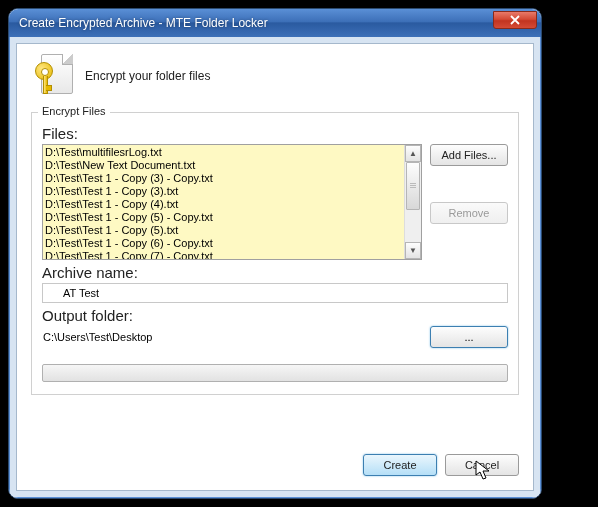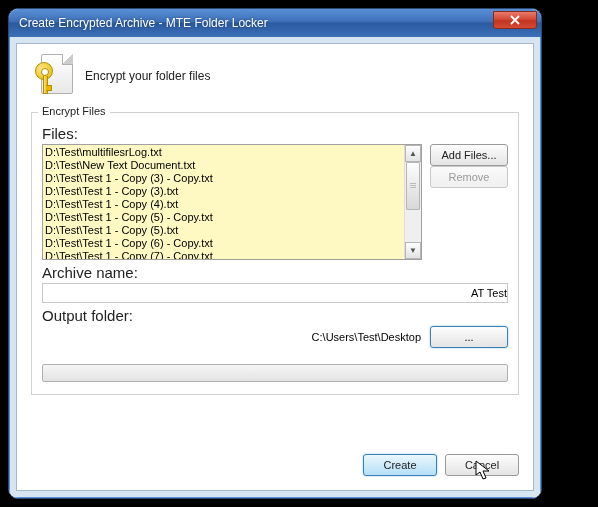--- a/index.html
+++ b/index.html
@@ -216,30 +216,30 @@
     display: flex;
     align-items: center;
     justify-content: center;
     cursor: pointer;
   }
   .btn.disabled {
     color: #9a9a9a;
     border-color: #c8c8c8;
     background: linear-gradient(to bottom, #fafafa, #efefef);
     cursor: default;
+    margin-top: 36px;
   }
   .textfield {
     width: 100%;
     height: 20px;
     border: 1px solid #c8c8c8;
-    padding: 2px 0;
+    padding: 2px 20px;
     font-size: 11px;
     background: #fff;
     color: #000;
-    text-align: right;
   }
   .output-row { display: flex; gap: 8px; align-items: center; }
   .output-row .textfield { flex: 1; border: 1px solid transparent; background: transparent; padding-left:0;}
   .browse-btn {
     width: 78px;
     height: 22px;
     background: linear-gradient(to bottom, #fdfdfd, #e4e4e4);
     border: 1px solid #3c7fb1;
     border-radius: 3px;
     box-shadow: 0 0 2px #7abde6;

